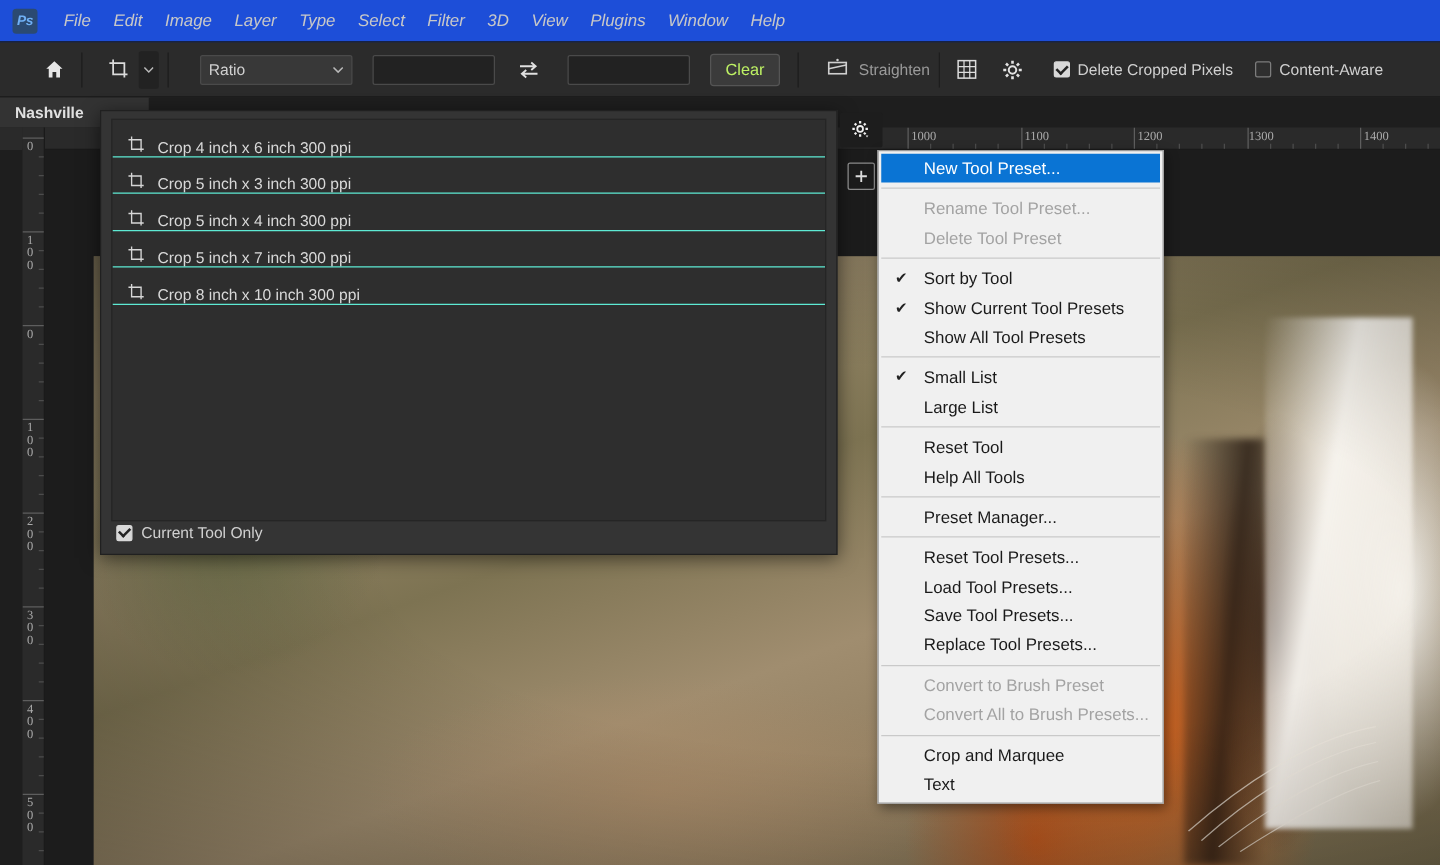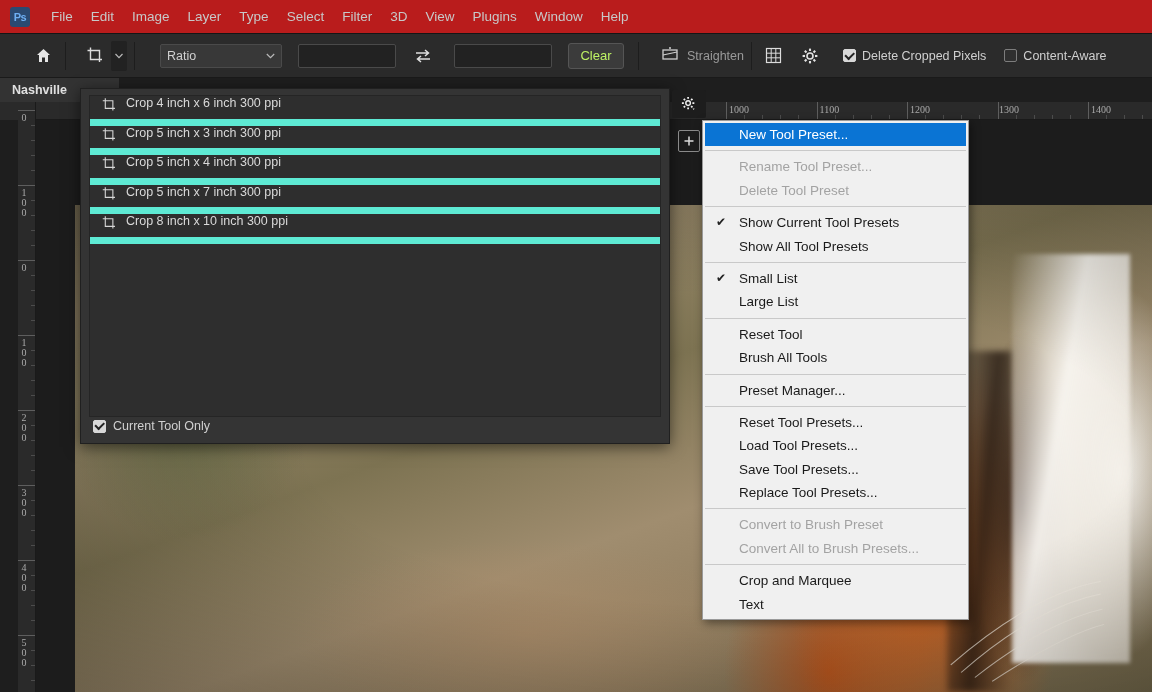--- a/index.html
+++ b/index.html
@@ -7,22 +7,23 @@
     width:1152px; height:692px; overflow:hidden;
     background:#1e1e1e;
     font-family:"Liberation Sans", sans-serif;
     -webkit-font-smoothing:antialiased;
   }
   #app{ position:relative; width:1152px; height:692px; }
 
   
   .menubar{
     position:absolute; left:0; top:0; width:1152px; height:34px;
-    background:#b91c1c; display:flex; align-items:center;
+    background:#1d4ed8; display:flex; align-items:center;
     border-bottom:1px solid #151515;
+    font-style:italic;
   }
   .ps-logo{
     width:20px;height:20px;margin-left:10px;margin-right:12px;
     background:#2b4a72; border-radius:3px; color:#6fb0f5;
     font-size:11px; font-weight:bold; line-height:20px; text-align:center;
     letter-spacing:-.4px;
   }
   .menuitem{
     color:#c8c8c8; font-size:13.5px; padding:4px 9px; cursor:default;
     white-space:nowrap;
@@ -148,42 +149,42 @@
   .presets-panel{
     position:absolute; left:80px; top:88px; width:590px; height:356px;
     background:#343434; border:1px solid #202020;
     box-shadow:0 3px 14px rgba(0,0,0,.55);
   }
   .presets-list{
     position:absolute; left:8px; top:6px; width:572px; height:322px;
     background:#2e2e2e; border:1px solid #252525; overflow:hidden;
   }
   .preset-item{
-    display:flex; align-items:flex-start; height:29.5px; padding-left:8px;
-    border-bottom:7px solid #5eead4; color:#d9d9d9; font-size:12.5px; cursor:default;
+    display:flex; align-items:flex-end; height:29.5px; padding-left:8px;
+    border-bottom:1px solid #5eead4; color:#d9d9d9; font-size:12.5px; cursor:default;
   }
   .preset-icon{ width:22px;height:18px;display:flex;align-items:center;justify-content:center;margin-right:6px; }
   .curtool-row{
     position:absolute; left:12px; bottom:10px; display:flex; align-items:center; gap:7px; cursor:default;
   }
   .curtool-label{ color:#d0d0d0; font-size:12.5px; }
 
   .panel-btns{ position:absolute; left:672px; top:90px; width:34px; }
   .gear-btn{
     width:34px;height:28px;background:#1d1d1d;border-radius:2px;
     display:flex;align-items:center;justify-content:center;cursor:default;
   }
   .plus-btn{
     width:22px;height:22px;margin:12px auto 0;border:1px solid #8a8a8a;border-radius:2px;
     display:flex;align-items:center;justify-content:center;cursor:default;color:#ccc;
   }
 
   
   .ctxmenu{
-    position:absolute; left:702px; top:120px; width:267px;
+    position:absolute; left:702px; top:120px; width:229px;
     background:#f0f0f0; border:1px solid #9a9a9a;
     box-shadow:2px 3px 9px rgba(0,0,0,.45);
     padding:2px 0 3px 0;
     font-size:13.5px;
   }
   .ctx-item{
     height:23.4px; line-height:23.4px; padding-left:36px; color:#1a1a1a;
     cursor:default; white-space:nowrap; position:relative;
   }
   .ctx-item.disabled{ color:#a3a3a3; }
@@ -507,28 +508,29 @@
         </svg>
     </div>
   </div>
 
   <div class="ctxmenu" id="ctxmenu">
       <div class="ctx-item selected" style="background: rgb(10, 116, 212);">New Tool Preset...</div>
       <div class="ctx-sep"></div>
       <div class="ctx-item disabled">Rename Tool Preset...</div>
       <div class="ctx-item disabled">Delete Tool Preset</div>
       <div class="ctx-sep"></div>
+      <div class="ctx-item checked">Sort by Tool</div>
       <div class="ctx-item checked">Show Current Tool Presets</div>
       <div class="ctx-item">Show All Tool Presets</div>
       <div class="ctx-sep"></div>
       <div class="ctx-item checked">Small List</div>
       <div class="ctx-item">Large List</div>
       <div class="ctx-sep"></div>
       <div class="ctx-item">Reset Tool</div>
-      <div class="ctx-item">Brush All Tools</div>
+      <div class="ctx-item">Help All Tools</div>
       <div class="ctx-sep"></div>
       <div class="ctx-item">Preset Manager...</div>
       <div class="ctx-sep"></div>
       <div class="ctx-item">Reset Tool Presets...</div>
       <div class="ctx-item">Load Tool Presets...</div>
       <div class="ctx-item">Save Tool Presets...</div>
       <div class="ctx-item">Replace Tool Presets...</div>
       <div class="ctx-sep"></div>
       <div class="ctx-item disabled">Convert to Brush Preset</div>
       <div class="ctx-item disabled">Convert All to Brush Presets...</div>

